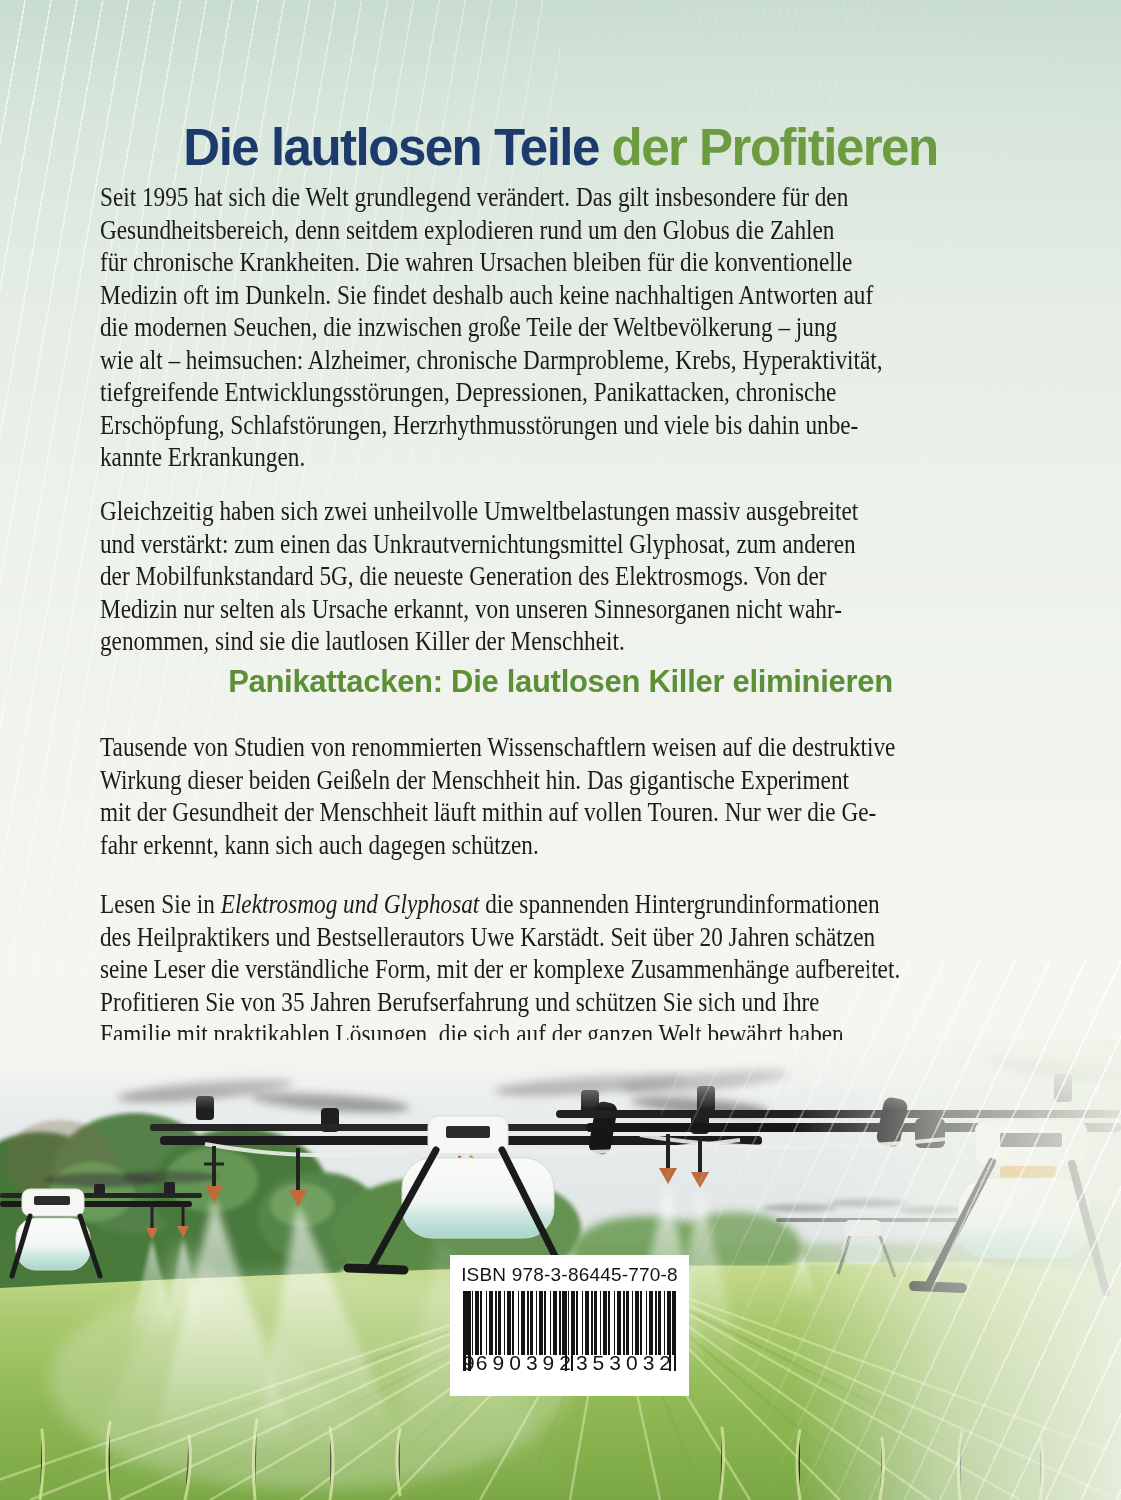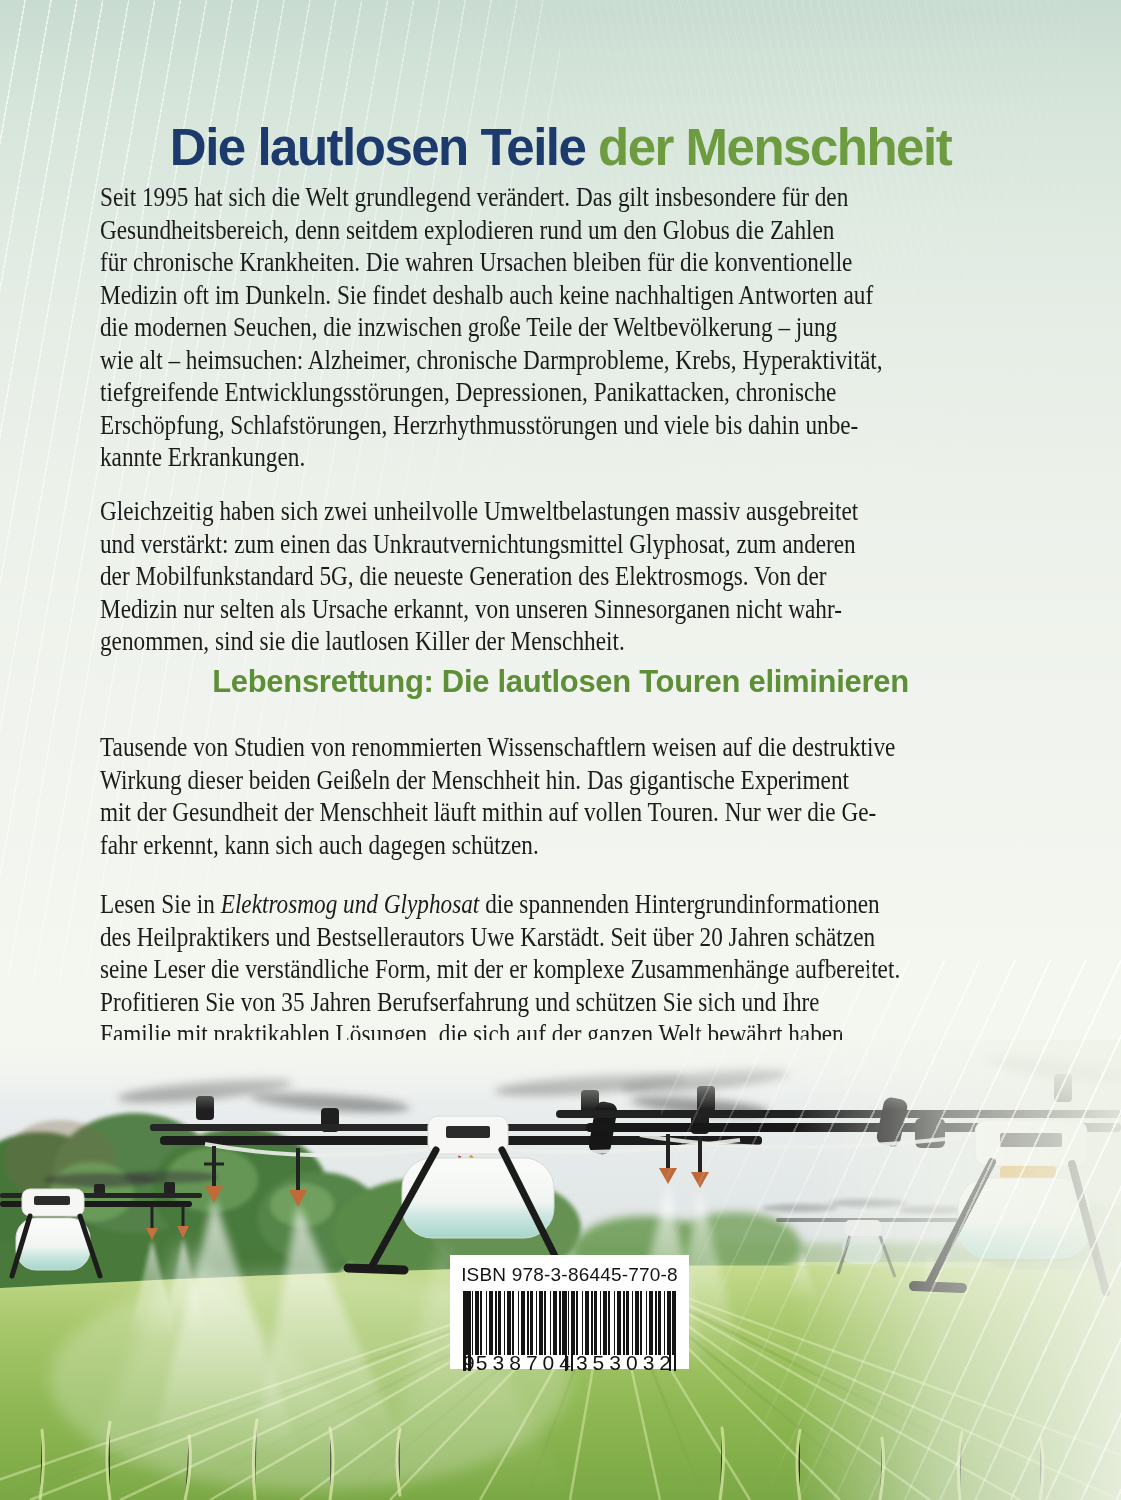--- a/index.html
+++ b/index.html
@@ -51,21 +51,21 @@
   .photo-top-fade{
     position:absolute;left:0;top:1040px;width:1121px;height:70px;z-index:2;pointer-events:none;
     background:linear-gradient(180deg,#f4f6f0 0%,rgba(244,246,240,.65) 45%,rgba(244,246,240,0) 100%);
   }
   .photo-right-fade{
     position:absolute;right:0;top:1040px;width:330px;height:460px;z-index:3;pointer-events:none;
     background:linear-gradient(90deg,rgba(241,244,235,0) 0%,rgba(241,244,235,.55) 45%,rgba(238,242,231,.92) 100%);
   }
   
   .isbn-box{
-    position:absolute;left:450px;top:1255px;width:239px;height:114px;background:#ffffff;z-index:6;
+    position:absolute;left:450px;top:1255px;width:239px;height:141px;background:#ffffff;z-index:6;
     font-family:"Liberation Sans",sans-serif;color:#141414;
   }
   .isbn-label{display:block;text-align:center;margin-top:9px;font-size:19px;letter-spacing:.2px;white-space:nowrap;}
   .barcode-inner{position:relative;margin:5px 13px 0;height:96px;}
   .bars{
     position:absolute;top:0;left:0;right:0;height:64px;
     background:repeating-linear-gradient(90deg,
       #141414 0 2px,#fff 2px 3px,
       #141414 3px 6px,#fff 6px 9px,
       #141414 9px 10px,#fff 10px 12px,
@@ -83,38 +83,38 @@
   .digits .grp{flex:1;text-align:center;letter-spacing:5px;}
 </style>
 </head>
 <body>
 
 <div class="page">
 
   <div class="lines-left"></div>
   <div class="mesh-top"></div>
 
-  <h1 class="title"><span class="t-blue">Die lautlosen Teile</span><span class="t-green"> der Menschheit</span></h1>
+  <h1 class="title"><span class="t-blue">Die lautlosen Teile</span><span class="t-green"> der Profitieren</span></h1>
 
   <div class="copy p1">Seit 1995 hat sich die Welt grundlegend verändert. Das gilt insbesondere für den
 Gesundheitsbereich, denn seitdem explodieren rund um den Globus die Zahlen
 für chronische Krankheiten. Die wahren Ursachen bleiben für die konventionelle
 Medizin oft im Dunkeln. Sie findet deshalb auch keine nachhaltigen Antworten auf
 die modernen Seuchen, die inzwischen große Teile der Weltbevölkerung – jung
 wie alt – heimsuchen: Alzheimer, chronische Darmprobleme, Krebs, Hyperaktivität,
 tiefgreifende Entwicklungsstörungen, Depressionen, Panikattacken, chronische
 Erschöpfung, Schlafstörungen, Herzrhythmusstörungen und viele bis dahin unbe-
 kannte Erkrankungen.</div>
   <div class="copy p2">Gleichzeitig haben sich zwei unheilvolle Umweltbelastungen massiv ausgebreitet
 und verstärkt: zum einen das Unkrautvernichtungsmittel Glyphosat, zum anderen
 der Mobilfunkstandard 5G, die neueste Generation des Elektrosmogs. Von der
 Medizin nur selten als Ursache erkannt, von unseren Sinnesorganen nicht wahr-
 genommen, sind sie die lautlosen Killer der Menschheit.</div>
 
-  <div class="subhead">Lebensrettung: Die lautlosen Touren eliminieren</div>
+  <div class="subhead">Panikattacken: Die lautlosen Killer eliminieren</div>
 
   <div class="copy p3">Tausende von Studien von renommierten Wissenschaftlern weisen auf die destruktive
 Wirkung dieser beiden Geißeln der Menschheit hin. Das gigantische Experiment
 mit der Gesundheit der Menschheit läuft mithin auf vollen Touren. Nur wer die Ge-
 fahr erkennt, kann sich auch dagegen schützen.</div>
   <div class="copy p4"><span>Lesen Sie in </span><span class="em">Elektrosmog und Glyphosat</span><span> die spannenden Hintergrundinformationen
 des Heilpraktikers und Bestsellerautors Uwe Karstädt. Seit über 20 Jahren schätzen
 seine Leser die verständliche Form, mit der er komplexe Zusammenhänge aufbereitet.
 Profitieren Sie von 35 Jahren Berufserfahrung und schützen Sie sich und Ihre
 Familie mit praktikablen Lösungen, die sich auf der ganzen Welt bewährt haben.</span></div>
@@ -333,19 +333,19 @@
     <div class="barcode-inner">
       <div class="bars"></div>
       <div class="guard g-l1"></div>
       <div class="guard g-l2"></div>
       <div class="guard g-c1"></div>
       <div class="guard g-c2"></div>
       <div class="guard g-r1"></div>
       <div class="guard g-r2"></div>
       <div class="digits">
         <span class="d9">9</span>
-        <span class="grp">538704</span>
+        <span class="grp">690392</span>
         <span class="grp">353032</span>
       </div>
     </div>
   </div>
 
 </div>
 
 </body></html>

